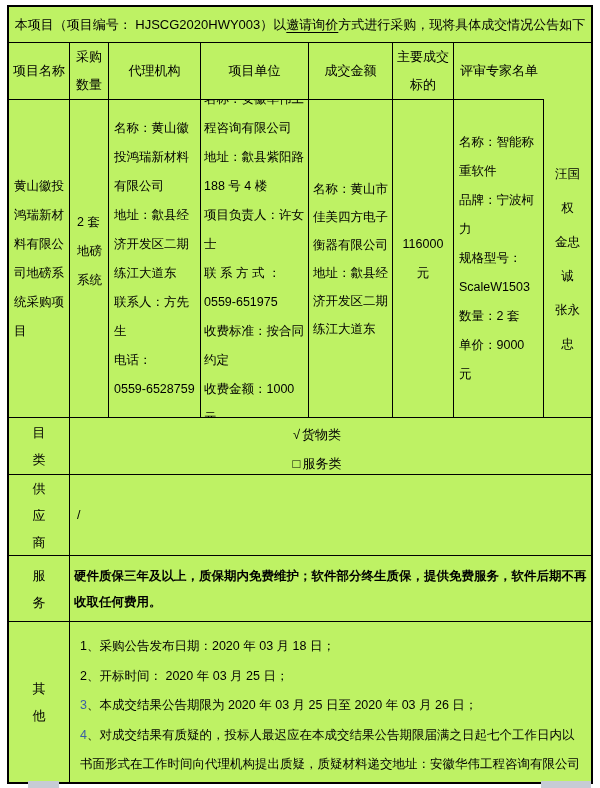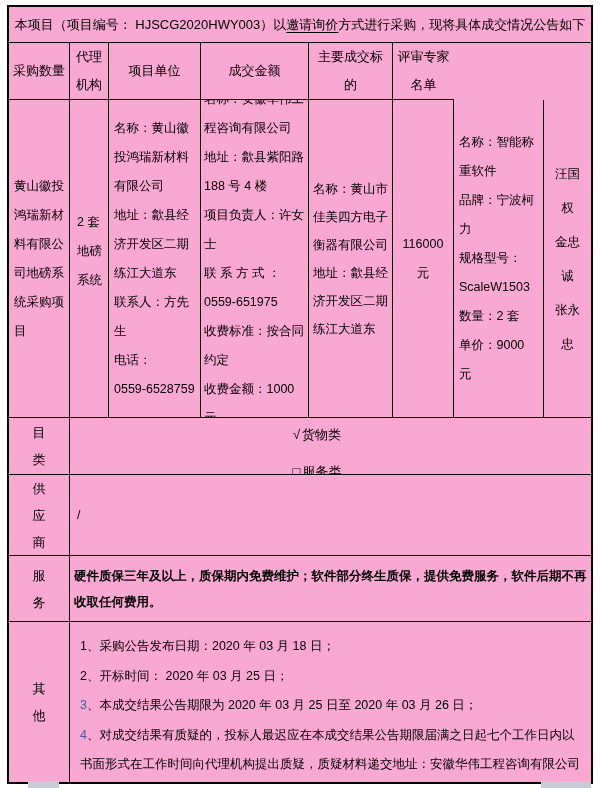--- a/index.html
+++ b/index.html
@@ -4,21 +4,21 @@
 <style>
   html,body{margin:0;padding:0;}
   body{
     width:600px;height:788px;overflow:hidden;background:#ffffff;
     font-family:"Liberation Sans","DejaVu Sans",sans-serif;
     color:#000;
   }
   .page{position:relative;width:600px;height:788px;background:#fff;overflow:hidden;}
   .tbl{
     position:absolute;left:7px;top:5px;width:586px;
-    border:2px solid #000;box-sizing:border-box;background:#f9a8d4;
+    border:2px solid #000;box-sizing:border-box;background:#bef264;
   }
   .row{display:grid;box-sizing:border-box;}
   .grid1{grid-template-columns:1fr;}
   .grid8{grid-template-columns:61px 39px 92px 108px 84px 61px 90px 1fr;}
   .grid2{grid-template-columns:61px 1fr;}
   .cell{
     box-sizing:border-box;
     border-right:1px solid #000;border-bottom:1px solid #000;
     display:flex;flex-direction:column;justify-content:center;
     font-size:12.5px;line-height:29px;
@@ -40,21 +40,21 @@
   .cell.c-name{padding:2px 5px;}
   .cell.c-qty{padding:2px 2px 16px 7px;}
   .cell.c-unit{padding:2px 5px;}
   .cell.c-agency{padding:2px 3px;}
   .cell.c-supplier{padding:2px 4px;line-height:28px;}
   .cell.c-amount{align-items:center;text-align:center;}
   .cell.c-subject{padding:2px 5px;}
   .cell.c-experts{align-items:center;text-align:center;line-height:34px;}
   .label-cell{align-items:center;text-align:center;font-size:13px;line-height:27px;padding:2px 20px;}
   .cat-row .cell{height:57px;}
-  .cat-content{flex-direction:column;align-items:center;justify-content:flex-start;font-size:13px;padding-left:4px;gap:8px;}
+  .cat-content{flex-direction:column;align-items:center;justify-content:flex-start;font-size:13px;padding-left:4px;}
   .cat-item{margin-right:26px;white-space:nowrap;}
   .cat-item .mark{margin-right:2px;}
   .svc-row .cell{height:66px;}
   .svc-content{font-weight:bold;line-height:26px;white-space:normal;padding:2px 4px 2px 4px;font-size:12.5px;}
   .perf-row .cell{height:81px;}
   .perf-content{justify-content:center;padding-left:7px;}
   .other-row .cell{height:160px;border-bottom:none;}
   .other-content{justify-content:flex-start;padding:10px 6px 0 10px;line-height:29.5px;white-space:normal;}
   .other-line{display:block;}
   .num-blue{color:#3b5fa3;}
@@ -70,20 +70,21 @@
 
     <div class="row grid1 title-row">
       <div class="cell last">
         <span>本项目（项目编号： HJSCG2020HWY003）以</span>
           <u>邀请询价</u>
           <span>方式进行采购，现将具体成交情况公告如下</span>
       </div>
     </div>
 
     <div class="row grid8 header-row">
+      <div class="cell">项目名称</div>
       <div class="cell">采购数量</div>
       <div class="cell">代理机构</div>
       <div class="cell">项目单位</div>
       <div class="cell">成交金额</div>
       <div class="cell">主要成交标的</div>
       <div class="cell last">评审专家名单</div>
     </div>
 
     <div class="row grid8 main-row">
       <div class="cell c-name">黄山徽投鸿瑞新材料有限公司地磅系统采购项目</div>

